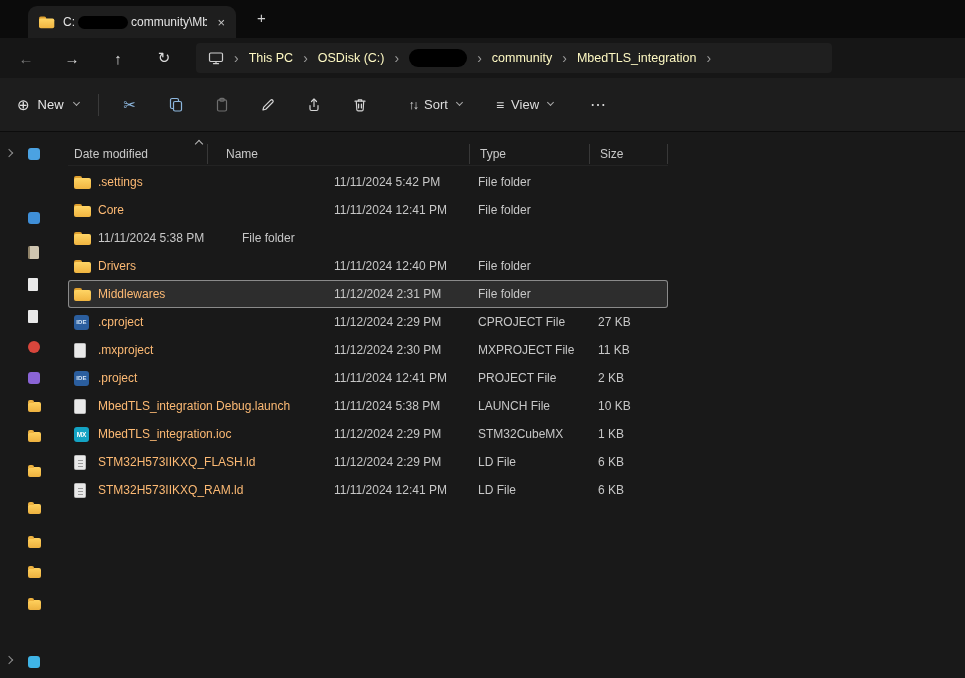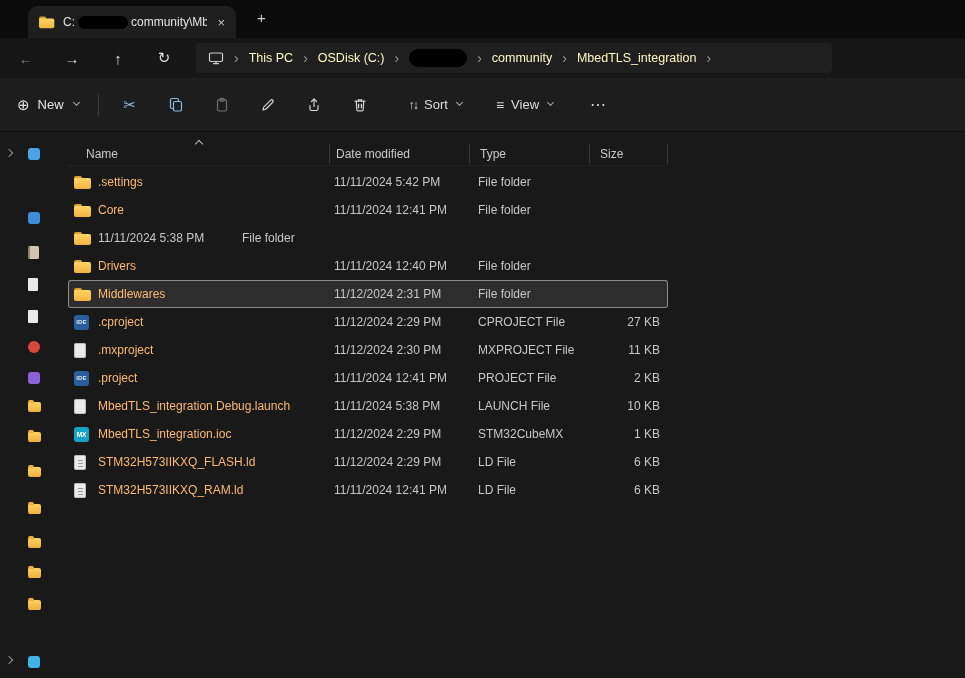--- a/index.html
+++ b/index.html
@@ -67,21 +67,21 @@
   .sortcaret{position:absolute;left:128px;top:1px;width:6px;height:6px;border-top:1.3px solid #b8b8b8;border-left:1.3px solid #b8b8b8;transform:rotate(45deg)}
 
   .rows{position:absolute;left:20px;top:35px;width:600px}
   .row{display:flex;align-items:center;height:28px;border-radius:3px;font-size:12px}
   .row.selected{background:#2d2d2d;box-shadow:inset 0 0 0 1px #8a8a8a}
   .cell{white-space:nowrap;overflow:hidden;flex:0 0 auto}
   .cell-icon{width:30px;padding-left:6px;display:flex;align-items:center}
   .cell-name{width:236px;color:#fdba74}
   .cell-date{width:144px;color:#c7c7c7}
   .cell-type{width:120px;color:#c7c7c7}
-  .cell-size{width:70px;color:#c7c7c7;text-align:right;padding-right:8px}
+  .cell-size{width:70px;color:#c7c7c7;padding-right:8px}
 
   
   .ficon{position:relative;display:inline-flex;align-items:center;justify-content:center}
   .ic-folder{width:17px;height:14px}
   .ic-folder::before{content:"";position:absolute;left:0;top:1px;width:8px;height:4px;background:#dfa02f;border-radius:2px 2px 0 0}
   .ic-folder::after{content:"";position:absolute;left:0;top:3px;width:17px;height:10.5px;background:linear-gradient(180deg,#ffd565,#f0b440);border-radius:2px}
   .ic-ide{width:15px;height:15px;background:#2b5e9e;border-radius:3px;color:#d6e6f7;font-size:6px;font-weight:bold;letter-spacing:.2px}
   .ic-mx{width:15px;height:15px;background:#14a3c4;border-radius:3px;color:#fff;font-size:6.5px;font-weight:bold}
   .ic-page,.ic-ld{width:12px;height:15px;background:#e9e9e9;border:1px solid #bdbdbd;border-radius:1.5px}
   .ic-ld::after{content:"";position:absolute;left:2.5px;right:2.5px;top:4px;height:8px;background:repeating-linear-gradient(to bottom,#9a9a9a 0,#9a9a9a 1px,transparent 1px,transparent 3px)}
@@ -212,22 +212,22 @@
           <div class="frag frag-folder" style="top: 435px;"></div>
           <div class="frag frag-folder" style="top: 467px;"></div>
           <div class="frag frag-rounded" style="background: rgb(63, 180, 230); top: 523px;"></div>
         </div>
       <span class="schev schev-bottom"></span>
     </div>
 
     <div class="filearea">
       <div class="colheads">
         <span class="sortcaret"></span>
+        <div class="ch ch-date">Date modified</div>
         <div class="ch ch-name">Name</div>
-        <div class="ch ch-date">Date modified</div>
         <div class="ch ch-type">Type</div>
         <div class="ch ch-size">Size</div>
       </div>
       <div class="rows" id="rows">
   <div class="row">
     <span class="cell cell-icon">
               <span class="ficon ic-folder"></span>
             </span>
     <span class="cell cell-name">.settings</span>
     <span class="cell cell-date">11/11/2024 5:42 PM</span>

